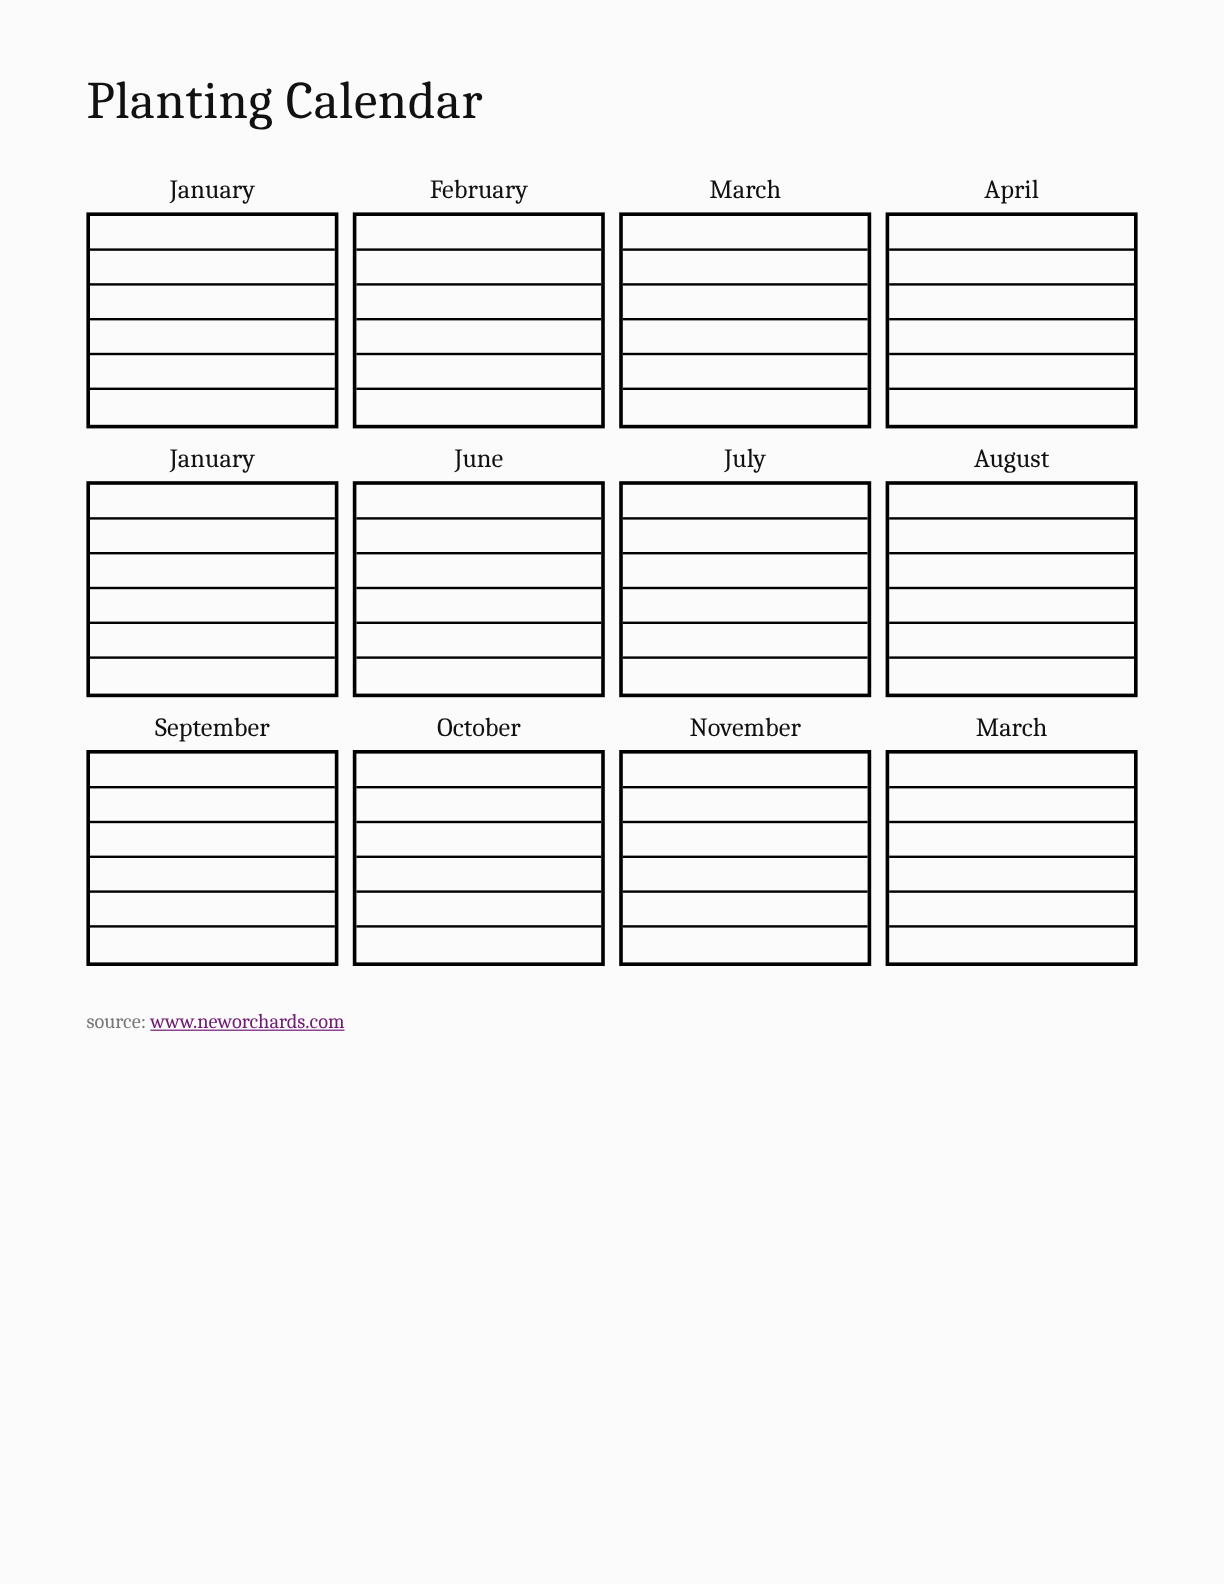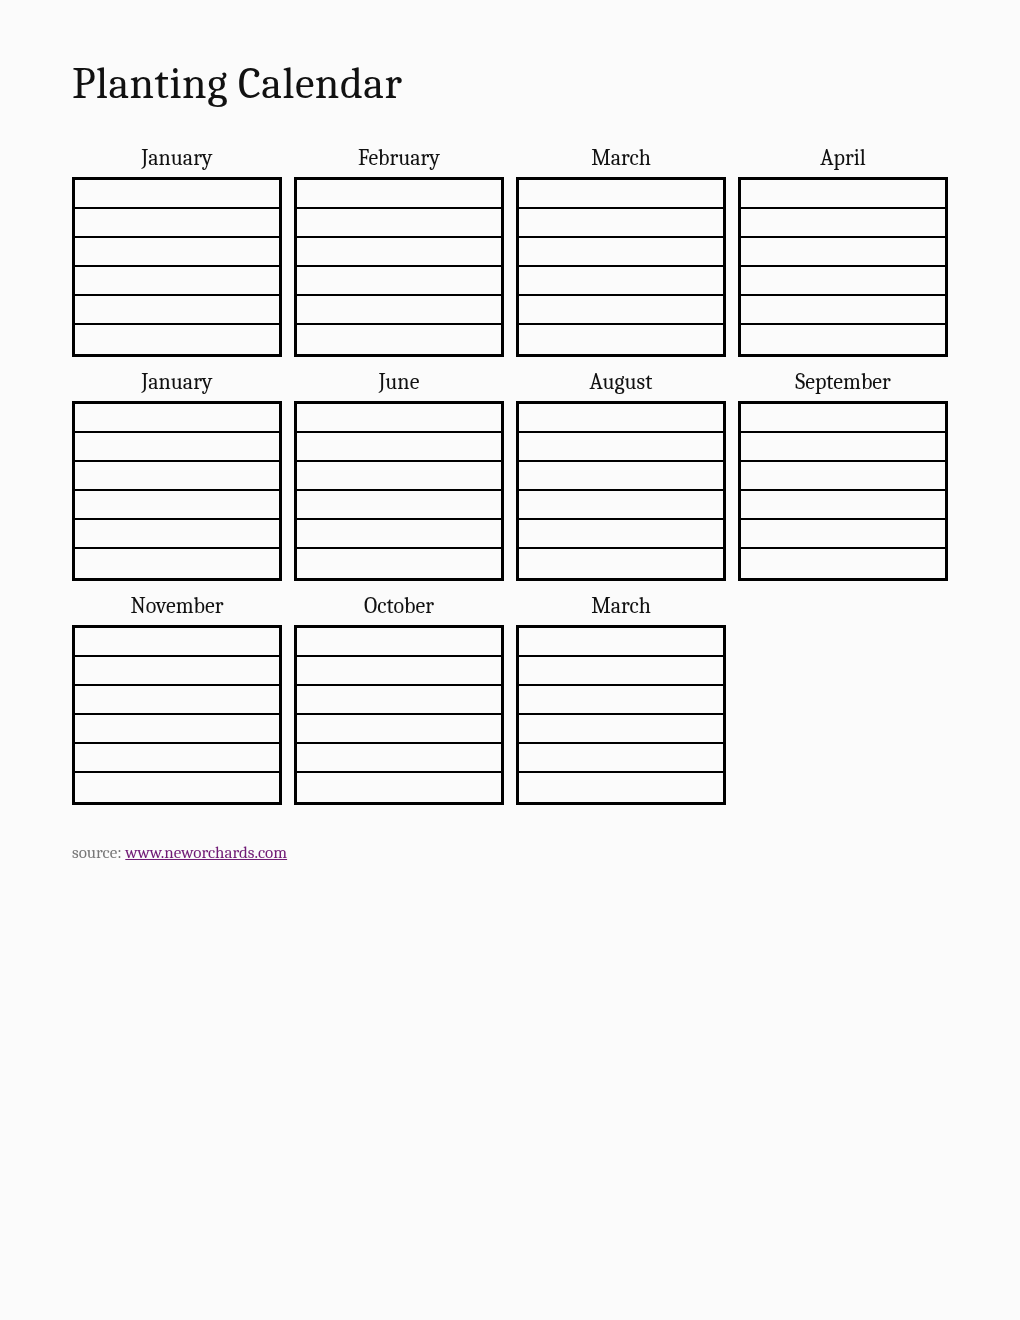--- a/index.html
+++ b/index.html
@@ -114,20 +114,31 @@
       <div class="month-rows">
         <div class="month-row"></div>
         <div class="month-row"></div>
         <div class="month-row"></div>
         <div class="month-row"></div>
         <div class="month-row"></div>
         <div class="month-row"></div>
       </div>
     </div>
     <div class="month">
+      <div class="month-label">July</div>
+      <div class="month-rows">
+        <div class="month-row"></div>
+        <div class="month-row"></div>
+        <div class="month-row"></div>
+        <div class="month-row"></div>
+        <div class="month-row"></div>
+        <div class="month-row"></div>
+      </div>
+    </div>
+    <div class="month">
       <div class="month-label">August</div>
       <div class="month-rows">
         <div class="month-row"></div>
         <div class="month-row"></div>
         <div class="month-row"></div>
         <div class="month-row"></div>
         <div class="month-row"></div>
         <div class="month-row"></div>
       </div>
     </div>
@@ -136,32 +147,32 @@
       <div class="month-rows">
         <div class="month-row"></div>
         <div class="month-row"></div>
         <div class="month-row"></div>
         <div class="month-row"></div>
         <div class="month-row"></div>
         <div class="month-row"></div>
       </div>
     </div>
     <div class="month">
-      <div class="month-label">November</div>
+      <div class="month-label">October</div>
       <div class="month-rows">
         <div class="month-row"></div>
         <div class="month-row"></div>
         <div class="month-row"></div>
         <div class="month-row"></div>
         <div class="month-row"></div>
         <div class="month-row"></div>
       </div>
     </div>
     <div class="month">
-      <div class="month-label">October</div>
+      <div class="month-label">November</div>
       <div class="month-rows">
         <div class="month-row"></div>
         <div class="month-row"></div>
         <div class="month-row"></div>
         <div class="month-row"></div>
         <div class="month-row"></div>
         <div class="month-row"></div>
       </div>
     </div>
     <div class="month">

